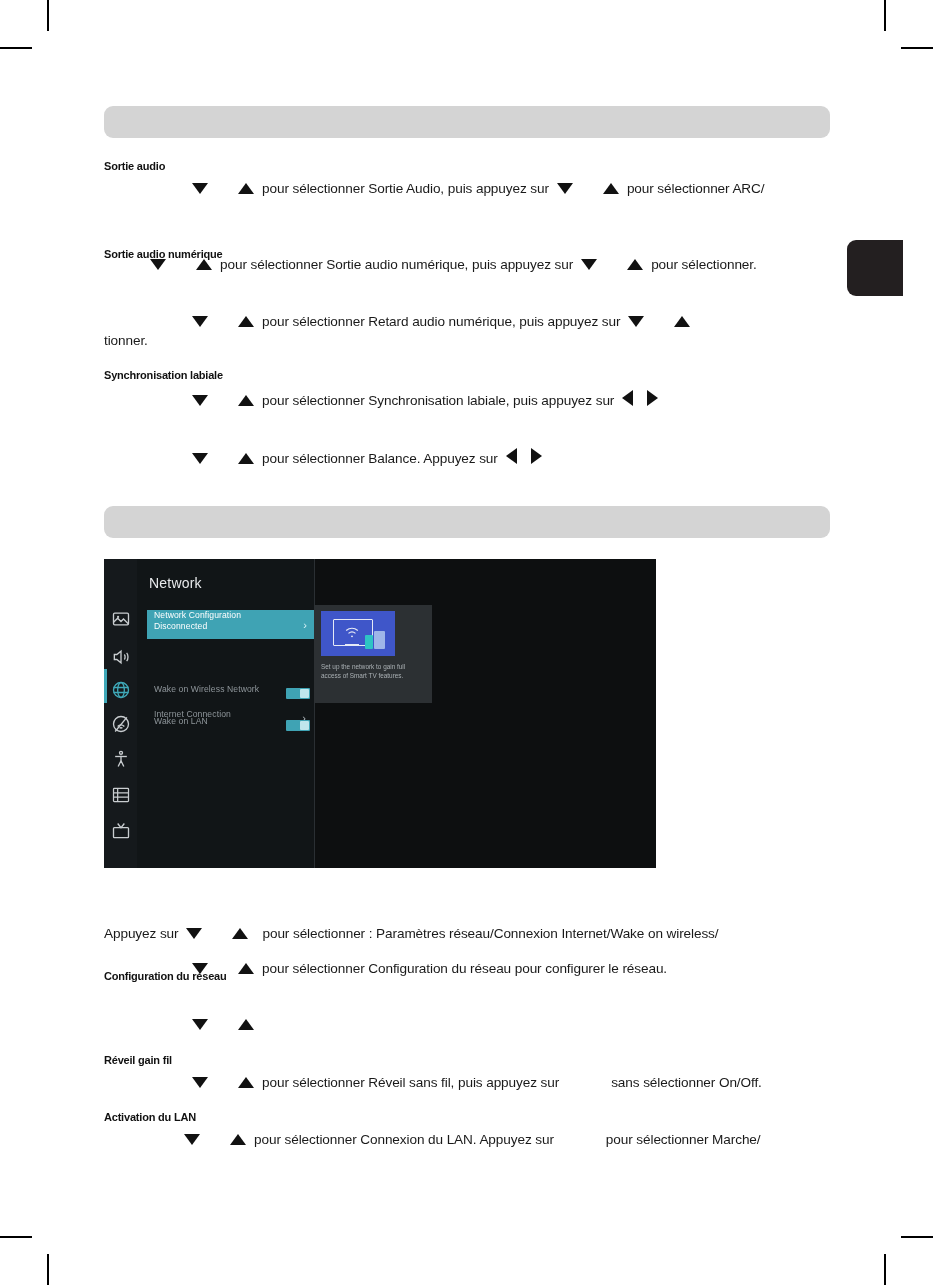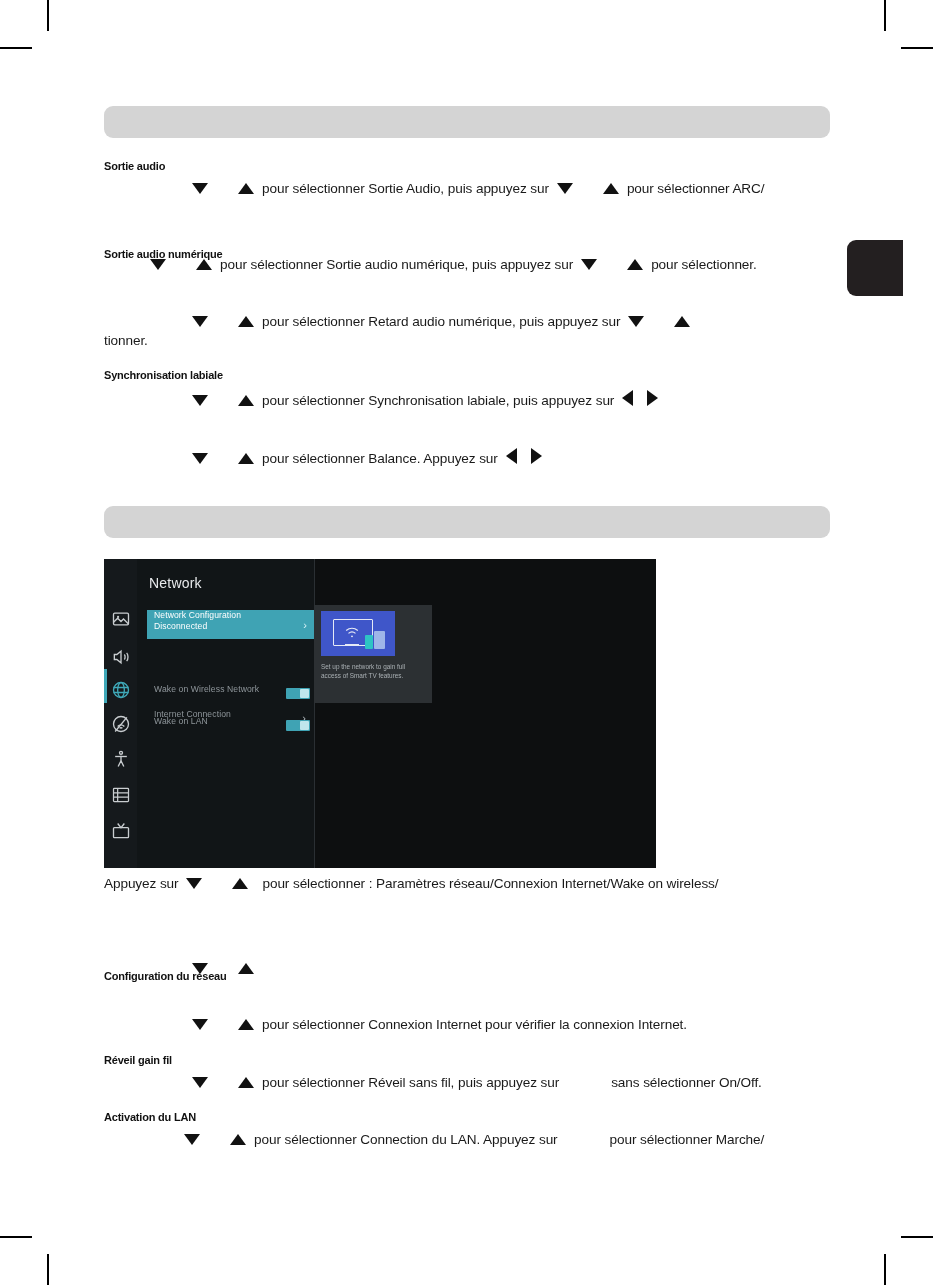--- a/index.html
+++ b/index.html
@@ -409,27 +409,27 @@
           <circle cx="12" cy="16" r="1.6" fill="currentColor" stroke="none"></circle>
         </svg>
       </div>
       <div class="cg-phone1"></div>
       <div class="cg-phone2"></div>
     </div>
     <div class="tv-card-caption">Set up the network to gain full access of Smart TV features.</div>
   </div>
 </div>
 
-<div class="para" style="left:104px; top:876px"><span>Appuyez sur</span><span class="gap-sm"></span><span class="arw arw-down"><i></i></span><span class="gap-lg"></span><span class="arw arw-up"><i></i></span><span class="gap-md"></span><span>pour sélectionner : Paramètres réseau/Connexion Internet/Wake on wireless/</span></div>
+<div class="para" style="left:104px; top:926px"><span>Appuyez sur</span><span class="gap-sm"></span><span class="arw arw-down"><i></i></span><span class="gap-lg"></span><span class="arw arw-up"><i></i></span><span class="gap-md"></span><span>pour sélectionner : Paramètres réseau/Connexion Internet/Wake on wireless/</span></div>
 
 <div class="heading" style="top:970px">Configuration du réseau</div>
 
-<div class="para" style="left:192px; top:961px"><span class="arw arw-down"><i></i></span><span class="gap-lg"></span><span class="arw arw-up"><i></i></span><span class="gap-sm"></span></div>
-
-<div class="para" style="left:192px; top:1017px"><span class="arw arw-down"><i></i></span><span class="gap-lg"></span><span class="arw arw-up"><i></i></span><span class="gap-sm"></span><span>pour sélectionner Connexion Internet pour vérifier la connexion Internet.</span></div>
+<div class="para" style="left:192px; top:961px"><span class="arw arw-down"><i></i></span><span class="gap-lg"></span><span class="arw arw-up"><i></i></span><span class="gap-sm"></span><span>pour sélectionner Configuration du réseau pour configurer le réseau.</span></div>
+
+<div class="para" style="left:192px; top:1017px"><span class="arw arw-down"><i></i></span><span class="gap-lg"></span><span class="arw arw-up"><i></i></span><span class="gap-sm"></span></div>
 
 <div class="heading" style="top:1054px">Réveil gain fil</div>
 
 <div class="para" style="left:192px; top:1075px"><span class="arw arw-down"><i></i></span><span class="gap-lg"></span><span class="arw arw-up"><i></i></span><span class="gap-sm"></span><span>pour sélectionner Réveil sans fil, puis appuyez sur</span><span class="gap-xl"></span><span>sans sélectionner On/Off.</span></div>
 
 <div class="heading" style="top:1111px">Activation du LAN</div>
 
-<div class="para" style="left:184px; top:1132px"><span class="arw arw-down"><i></i></span><span class="gap-lg"></span><span class="arw arw-up"><i></i></span><span class="gap-sm"></span><span>pour sélectionner Connection du LAN. Appuyez sur</span><span class="gap-xl"></span><span>pour sélectionner Marche/</span></div>
+<div class="para" style="left:184px; top:1132px"><span class="arw arw-down"><i></i></span><span class="gap-lg"></span><span class="arw arw-up"><i></i></span><span class="gap-sm"></span><span>pour sélectionner Connexion du LAN. Appuyez sur</span><span class="gap-xl"></span><span>pour sélectionner Marche/</span></div>
 
 </body></html>

